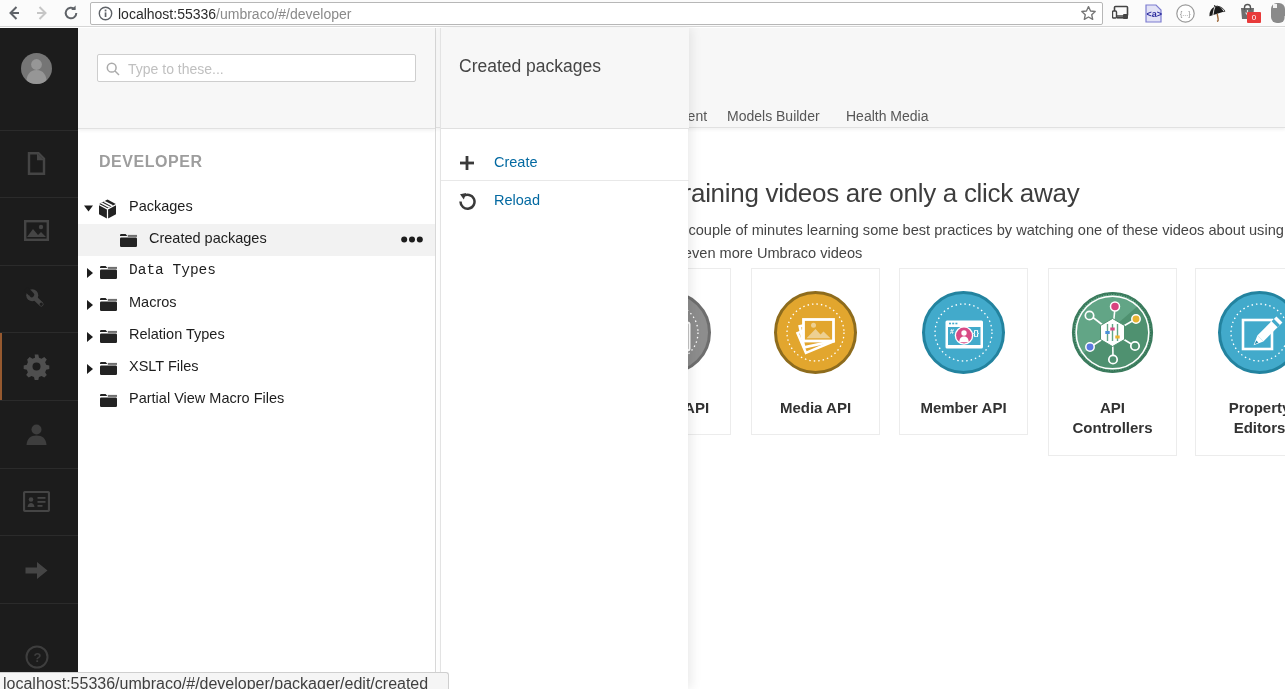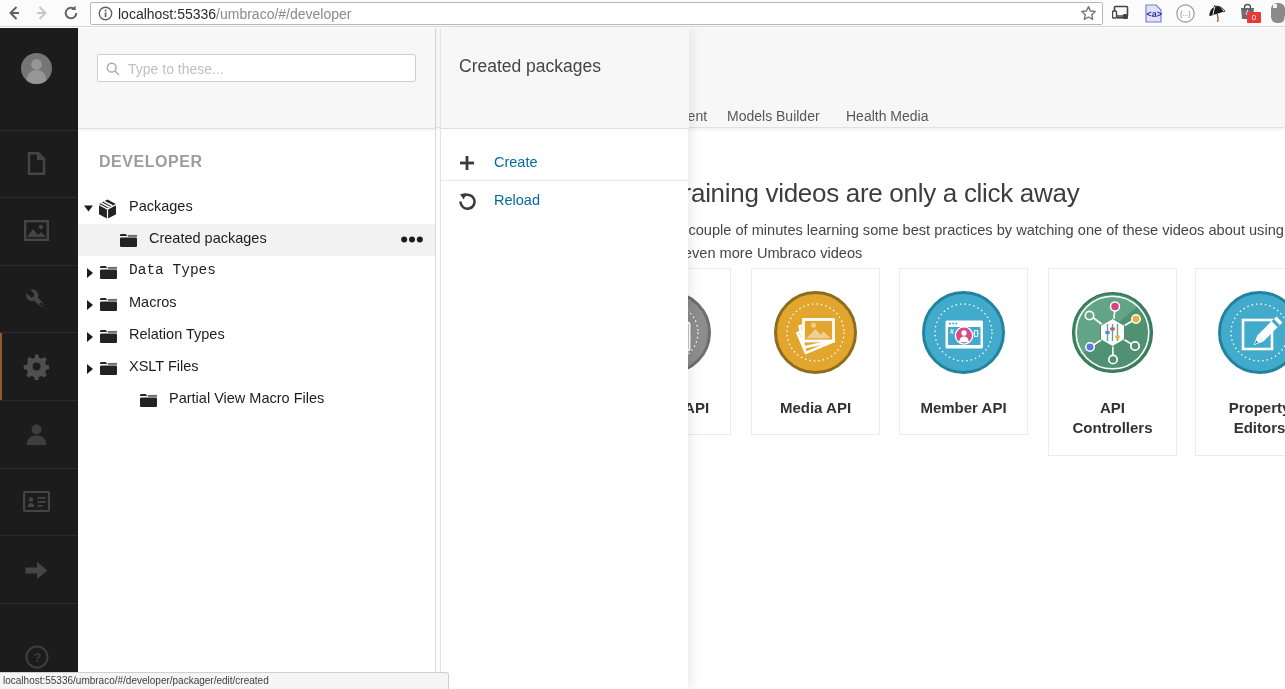--- a/index.html
+++ b/index.html
@@ -54,21 +54,21 @@
   
   .card { position:absolute; top:240px; width:129px; background:#fff;
     border:1px solid #ececec; text-align:center; }
   .card .circ { display:block; margin:22px auto 0; width:83px; height:83px; }
   .card .clabel { margin:24px 4px 0; font-size:15px; font-weight:bold; color:#323232; line-height:20px; }
   .c1 { height:167px; } .c2 { height:188px; }
 
   
   #status { position:absolute; left:0; top:672px; width:449px; height:17px;
     background:#f5f5f5; border:1px solid #cfcfcf; border-left:none; border-bottom:none;
-    border-top-right-radius:3px; z-index:60; font-size:10px; color:#3f3f3f; }
+    border-top-right-radius:3px; z-index:60; font-size:16px; color:#3f3f3f; }
   #status span { position:absolute; left:3px; top:2px; }
 </style>
 </head>
 <body>
 <div id="page">
 
   <div id="toolbar">
     <svg class="abs" style="left:5px;top:4px" width="18" height="18" viewBox="0 0 18 18">
       <path d="M11.5 3 L5.5 9 L11.5 15" stroke="#5f6368" stroke-width="2" fill="none"></path>
       <path d="M5.5 9 H14" stroke="#5f6368" stroke-width="2" fill="none"></path>
@@ -275,21 +275,21 @@
       <svg class="caret" style="left:8px" width="7" height="10" viewBox="0 0 7 10">
           <path d="M1 0 L7 5 L1 10 Z" fill="#1d1d1d"></path>
         </svg>
       <svg class="ticon" style="left:21px;top:9px" width="19" height="15" viewBox="0 0 19 15">
         <path d="M1 2.3 A1.3 1.3 0 0 1 2.3 1 H6.6 L8.4 2.9 H1 Z" fill="#232323"></path>
         <rect x="8.8" y="1.9" width="9.2" height="2" fill="#6e6e6e"></rect>
         <rect x="1" y="4.4" width="17" height="9.6" rx="1.2" fill="#232323"></rect>
       </svg>
       <span class="lbl" style="left:51px">XSLT Files</span>
     </div>
-    <div class="trow" style="top:356px;margin-left:40px;">
+    <div class="trow" style="top:356px;">
       <svg class="ticon" style="left:21px;top:9px" width="19" height="15" viewBox="0 0 19 15">
         <path d="M1 2.3 A1.3 1.3 0 0 1 2.3 1 H6.6 L8.4 2.9 H1 Z" fill="#232323"></path>
         <rect x="8.8" y="1.9" width="9.2" height="2" fill="#6e6e6e"></rect>
         <rect x="1" y="4.4" width="17" height="9.6" rx="1.2" fill="#232323"></rect>
       </svg>
       <span class="lbl" style="left:51px">Partial View Macro Files</span>
     </div>
   </div>
 
   <div id="main">

